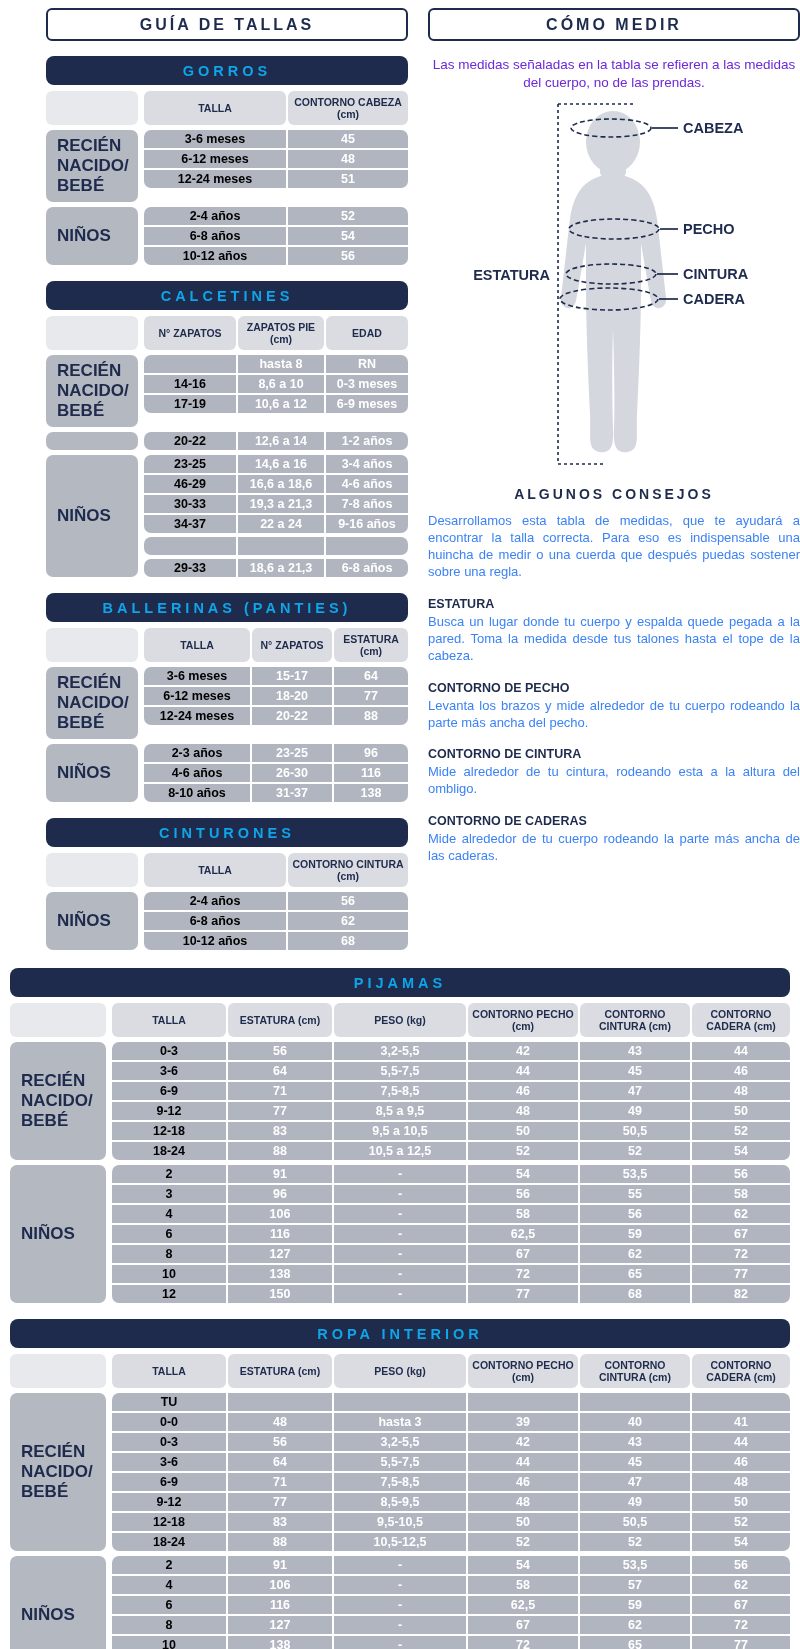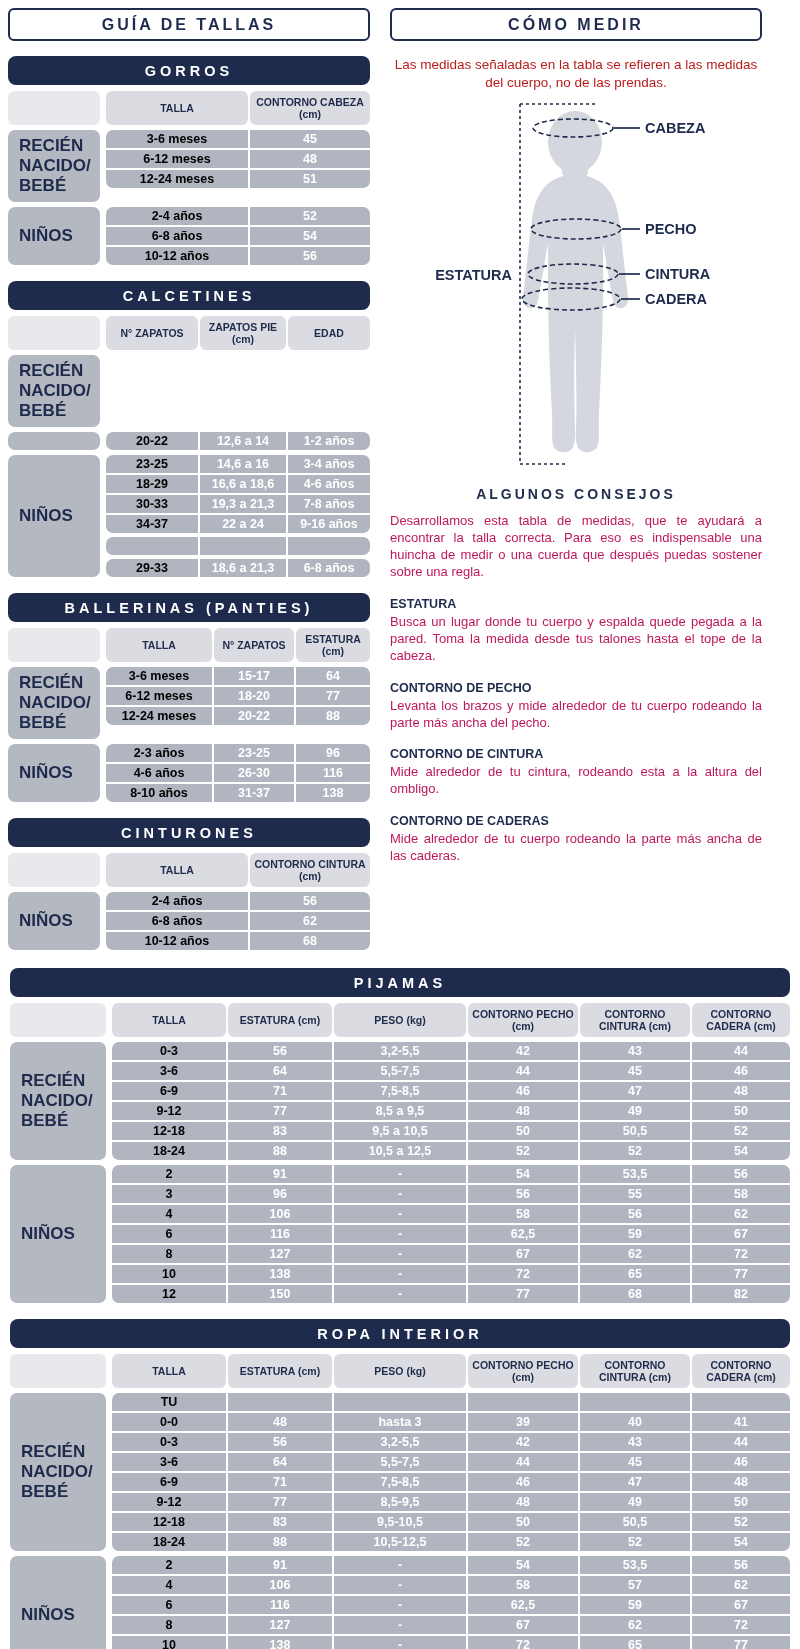--- a/index.html
+++ b/index.html
@@ -1,34 +1,34 @@
 <!DOCTYPE html>
 <html><head>
 <meta charset="utf-8">
 <style>
   html,body{margin:0;padding:0;}
   body{
     width:800px;height:1649px;overflow:hidden;background:#fff;
     font-family:"Liberation Sans",sans-serif;color:#1e2b4d;
     -webkit-font-smoothing:antialiased;
   }
-  .top{display:flex;gap:20px;padding:8px 0 0 8px;}
+  .top{display:flex;gap:20px;padding:8px 0 0 8px;justify-content:flex-end;}
   .leftcol{width:362px;flex:none;}
   .rightcol{width:372px;flex:none;}
 
   .titlebox{
     border:2px solid #1e2b4d;border-radius:6px;text-align:center;
     font-weight:bold;font-size:16px;letter-spacing:3px;padding:6px 0 5px;
     margin-bottom:15px;background:#fff;
   }
 
   
   .stable{margin-bottom:16px;}
   .sbar{
-    background:#1e2b4d;color:#ffffff;border-radius:8px;text-align:center;
+    background:#1e2b4d;color:#0ea5e9;border-radius:8px;text-align:center;
     font-weight:bold;font-size:14.5px;letter-spacing:4px;padding:7px 0 6px;
     margin-bottom:6px;
   }
   .tgrid{display:flex;flex-direction:column;gap:5px;}
   .trow{display:grid;grid-template-columns:var(--lw,92px) 1fr;gap:6px;}
   .corner{background:#e8e9ec;border-radius:6px;}
   .cols{display:grid;gap:2px;}
   .hcell{
     background:#dbdce1;border-radius:6px;display:flex;align-items:center;
     justify-content:center;text-align:center;font-weight:bold;font-size:10.5px;
@@ -51,36 +51,36 @@
   .t-calcetines .cols{grid-template-columns:92px 86px 1fr;}
   .t-ballerinas .cols{grid-template-columns:106px 80px 1fr;}
   .t-cinturones .cols{grid-template-columns:142px 1fr;}
   .t-pijamas,.t-ropa_interior{--lw:96px;}
   .t-pijamas .cols,.t-ropa_interior .cols{grid-template-columns:114px 104px 132px 110px 110px 1fr;}
 
   .bigwrap{padding:2px 10px 16px;}
 
   
   .intro{
-    text-align:center;font-size:13.5px;line-height:1.32;color:#b91c1c;
+    text-align:center;font-size:13.5px;line-height:1.32;color:#6d28d9;
     margin:0 2px 4px;
   }
   .diagram{margin:2px 0 6px;}
   .dash{stroke:#1e2b4d;stroke-width:1.6;stroke-dasharray:3 3;fill:none;}
   .dashellipse{stroke:#1e2b4d;stroke-width:1.6;stroke-dasharray:5 3;fill:none;}
   .connector{stroke:#1e2b4d;stroke-width:1.7;}
   .svglabel{font-family:"Liberation Sans",sans-serif;font-weight:bold;font-size:14.5px;fill:#1e2b4d;}
   .sil{fill:#d5d7de;}
 
   .consejos-title{
     text-align:center;font-weight:bold;letter-spacing:3px;font-size:14px;
     margin:2px 0 10px;
   }
   .consejos-text,.tip-p{
-    font-size:13px;line-height:1.33;text-align:justify;color:#be185d;margin:0;
+    font-size:13px;line-height:1.33;text-align:justify;color:#3b82f6;margin:0;
   }
   .tip-h{font-weight:bold;font-size:12.5px;margin:16px 0 2px;color:#1e2b4d;}
 </style>
 </head>
 <body>
 
 <div class="top">
 
   <div class="leftcol">
     <div class="titlebox">GUÍA DE TALLAS</div>
@@ -130,39 +130,52 @@
           <div class="trow hdr">
             <div class="corner"></div>
             <div class="cols">
               <div class="hcell">N° ZAPATOS</div>
               <div class="hcell">ZAPATOS PIE (cm)</div>
               <div class="hcell">EDAD</div>
             </div>
           </div>
           <div class="trow band">
             <div class="lbox">RECIÉN NACIDO/ BEBÉ</div>
+            <div class="groups">
+              <div class="group cols">
+                <div class="dcell first"></div>
+                <div class="dcell">hasta 8</div>
+                <div class="dcell">RN</div>
+                <div class="dcell first">14-16</div>
+                <div class="dcell">8,6 a 10</div>
+                <div class="dcell">0-3 meses</div>
+                <div class="dcell first">17-19</div>
+                <div class="dcell">10,6 a 12</div>
+                <div class="dcell">6-9 meses</div>
+              </div>
+            </div>
           </div>
           <div class="trow band">
             <div class="lbox"></div>
             <div class="groups">
               <div class="group cols">
                 <div class="dcell first">20-22</div>
                 <div class="dcell">12,6 a 14</div>
                 <div class="dcell">1-2 años</div>
               </div>
             </div>
           </div>
           <div class="trow band">
             <div class="lbox">NIÑOS</div>
             <div class="groups">
               <div class="group cols">
                 <div class="dcell first">23-25</div>
                 <div class="dcell">14,6 a 16</div>
                 <div class="dcell">3-4 años</div>
-                <div class="dcell first">18-29</div>
+                <div class="dcell first">46-29</div>
                 <div class="dcell">16,6 a 18,6</div>
                 <div class="dcell">4-6 años</div>
                 <div class="dcell first">30-33</div>
                 <div class="dcell">19,3 a 21,3</div>
                 <div class="dcell">7-8 años</div>
                 <div class="dcell first">34-37</div>
                 <div class="dcell">22 a 24</div>
                 <div class="dcell">9-16 años</div>
               </div>
               <div class="group cols">

